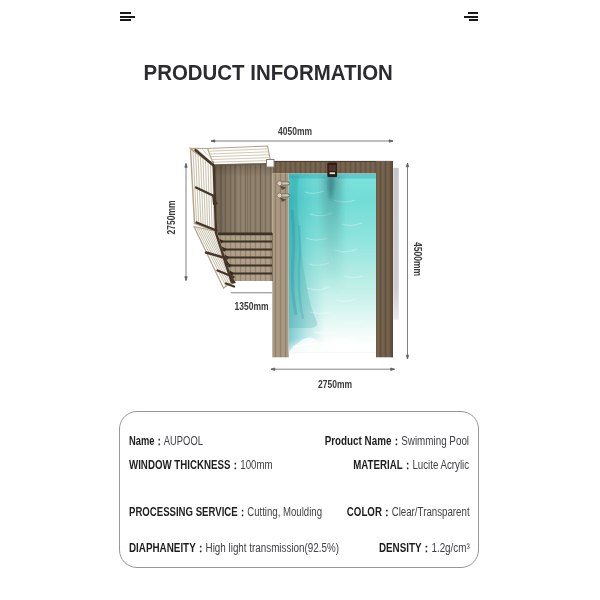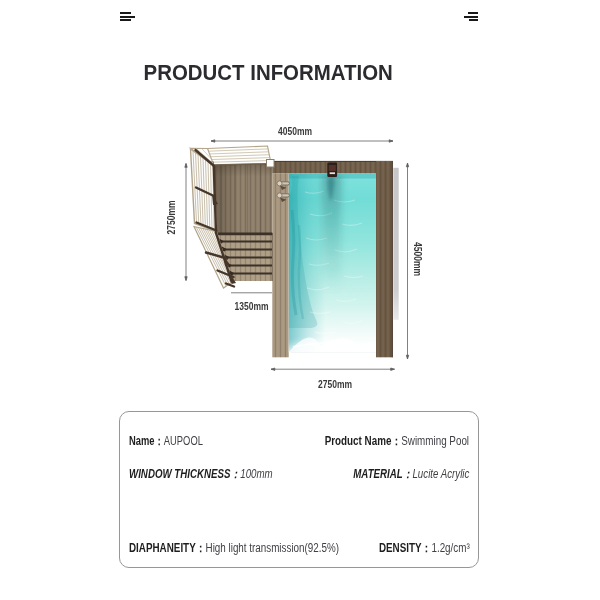--- a/index.html
+++ b/index.html
@@ -3,21 +3,21 @@
 <meta charset="utf-8">
 <style>
   html,body{margin:0;padding:0;}
   body{width:600px;height:600px;background:#ffffff;position:relative;overflow:hidden;
        font-family:"Liberation Sans",sans-serif;}
   .bar{position:absolute;background:#191919;height:2px;}
   .title{position:absolute;top:62.5px;left:0;width:536px;text-align:center;
          font-size:21.5px;line-height:21.5px;font-weight:700;color:#2b2b30;}
   .title span{display:inline-block;transform:scaleX(0.95);}
   .tbl{position:absolute;left:119px;top:411px;width:360px;height:157px;
-       border:1px solid #979797;border-radius:10px;box-sizing:border-box;}
+       border:1px solid #979797;border-radius:18px;box-sizing:border-box;}
   .row{position:absolute;left:0;width:100%;height:13px;font-size:12px;line-height:12px;color:#3f3f45;}
   .row b{color:#1e1e1e;font-weight:700;}
   .rl{position:absolute;left:9px;top:0;white-space:nowrap;transform-origin:0 50%;}
   .rr{position:absolute;right:8.5px;top:0;white-space:nowrap;transform-origin:100% 50%;}
 </style>
 </head>
 <body>
 
 <div>
   <div class="bar" style="left:120px;top:11.9px;width:10.5px;"></div>
@@ -289,23 +289,27 @@
   <text transform="translate(335,388) scale(0.81,1)" font-size="10.5" font-weight="700" fill="#3a3a3a" text-anchor="middle">2750mm</text>
 </svg>
 
 <div class="tbl">
 
   <div class="row" style="top:22.9px;">
     <span class="rl" style="transform:scaleX(0.78);"><b>Name：</b>AUPOOL</span>
     <span class="rr" style="transform:scaleX(0.82);"><b>Product Name：</b>Swimming Pool</span>
   </div>
 
-  <div class="row" style="top:56px;font-style:italic;">
+  <div class="row" style="top:47px;">
     <span class="rl" style="transform:scaleX(0.81);"><b>WINDOW THICKNESS：</b>100mm</span>
     <span class="rr" style="transform:scaleX(0.81);"><b>MATERIAL：</b>Lucite Acrylic</span>
   </div>
 
+  <div class="row" style="top:94.3px;">
+    <span class="rl" style="transform:scaleX(0.80);"><b>PROCESSING SERVICE：</b>Cutting, Moulding</span>
+    <span class="rr" style="transform:scaleX(0.81);"><b>COLOR：</b>Clear/Transparent</span>
+  </div>
 
   <div class="row" style="top:129.7px;text-decoration:underline;">
     <span class="rl" style="transform:scaleX(0.82);"><b>DIAPHANEITY：</b>High light transmission(92.5%)</span>
     <span class="rr" style="transform:scaleX(0.82);"><b>DENSITY：</b>1.2g/cm³</span>
   </div>
 </div>
 
 </body></html>

